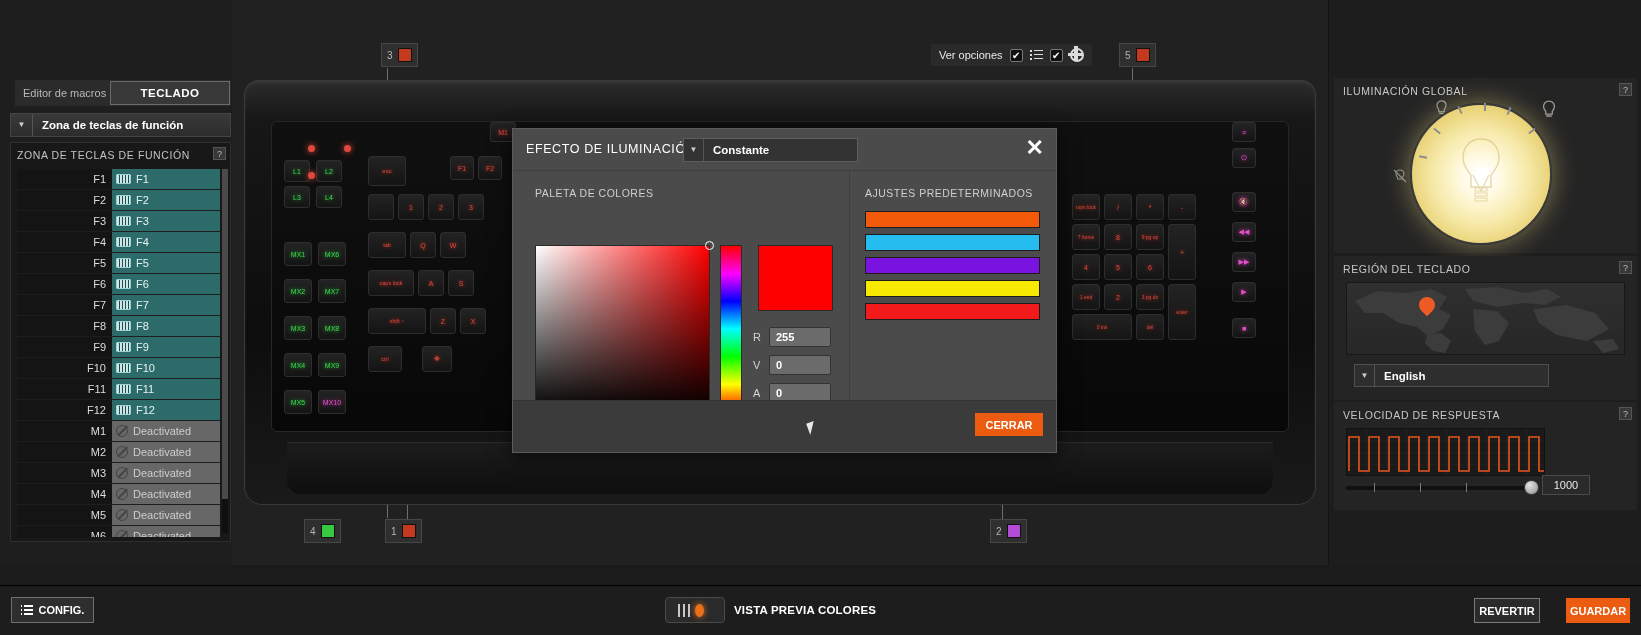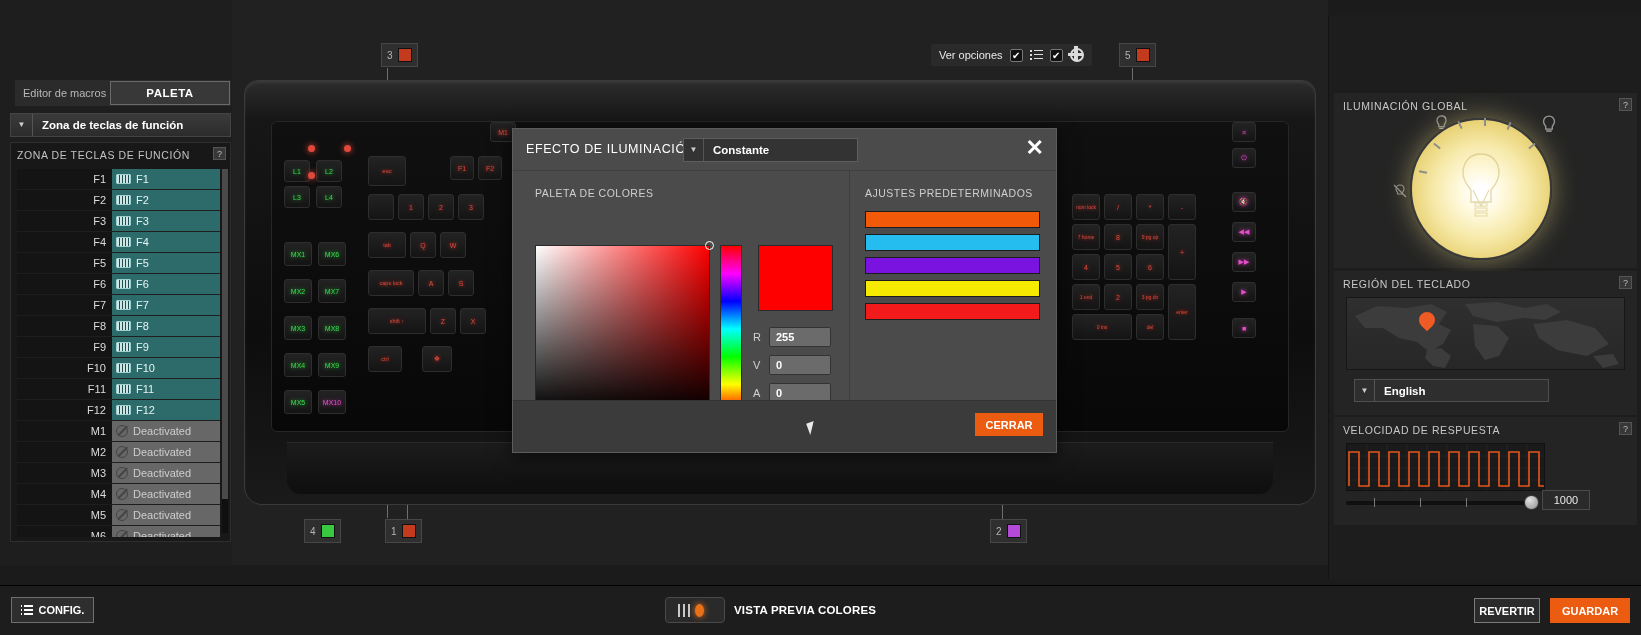--- a/index.html
+++ b/index.html
@@ -127,21 +127,21 @@
     box-shadow: 0 0 6px #e8711a; display: inline-block; margin-left: 2px;
   }
   #preview-text { font-size: 11.5px; font-weight: bold; color: #fff; letter-spacing: .2px; }
   #revert-btn {
     position: absolute; right: 101px; top: 12px; width: 66px; height: 25px;
     background: #2b2b2b; border: 1px solid #7b7b7b; color: #fff;
     font-size: 11px; font-weight: bold; display: flex; align-items: center;
     justify-content: center; cursor: pointer;
   }
   #save-btn {
-    position: absolute; right: 11px; top: 12px; width: 80px; height: 25px;
+    position: absolute; right: 11px; top: 12px; width: 64px; height: 25px;
     background: #eb5b10; color: #fff; font-size: 11px; font-weight: bold;
     display: flex; align-items: center; justify-content: center; cursor: pointer;
   }
   
   #stage {
     position: absolute; left: 232px; top: 0; width: 1096px; height: 565px;
     background: #212121;
   }
   #kb-shell {
     position: absolute; left: 12px; top: 80px; width: 1072px; height: 425px;
@@ -331,21 +331,21 @@
     display: flex; align-items: center; justify-content: center; cursor: pointer;
   }
   #cursor-arrow {
     position: absolute; left: 808px; top: 422px; width: 0; height: 0;
     border-left: 8px solid #e9e9e9; border-bottom: 12px solid transparent;
     transform: rotate(-20deg); z-index: 60;
   }
   
   #right-panel {
     position: absolute; left: 1328px; top: 0; width: 313px; height: 565px;
-    background: #1d1d1d; border-left: 1px solid #141414; margin-top: 15px;
+    background: #1d1d1d; border-left: 1px solid #141414;
   }
   .sec { position: absolute; left: 5px; width: 303px; background: #242424; }
   .sec h4 {
     font-size: 10.5px; color: #c8c8c8; font-weight: normal; letter-spacing: .6px;
     padding: 7px 0 5px 9px;
   }
   .help {
     position: absolute; right: 5px; top: 5px; width: 13px; height: 13px;
     background: #383838; border: 1px solid #555; font-size: 9px;
     color: #bbb; text-align: center; line-height: 12px; cursor: pointer;
@@ -414,21 +414,21 @@
     font-size: 11px; display: flex; align-items: center; justify-content: center;
   }
 </style>
 </head>
 <body>
 
 <div id="left-sidebar">
 
   <div id="macro-row">
     <span id="macro-label">Editor de macros</span>
-    <div id="launch-btn">PALETA</div>
+    <div id="launch-btn">TECLADO</div>
   </div>
 
   <div id="zone-header">
     <span class="caret">▼</span>
     <span class="htxt">Zona de teclas de función</span>
   </div>
 
   <div id="zone-panel">
     <div id="zone-panel-title">ZONA DE TECLAS DE FUNCIÓN</div>
     <div id="help-zone">?</div>

